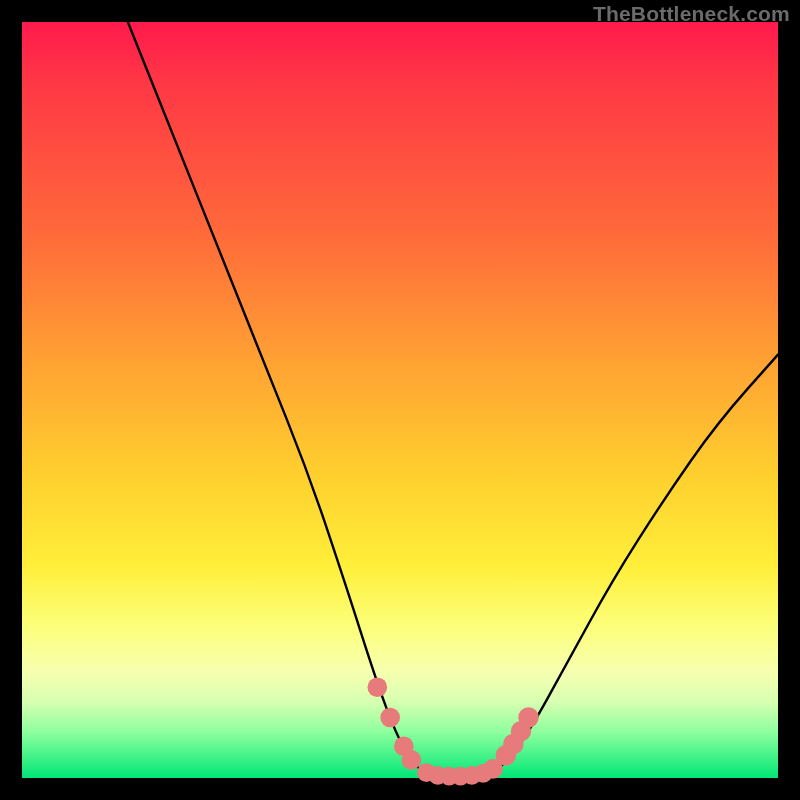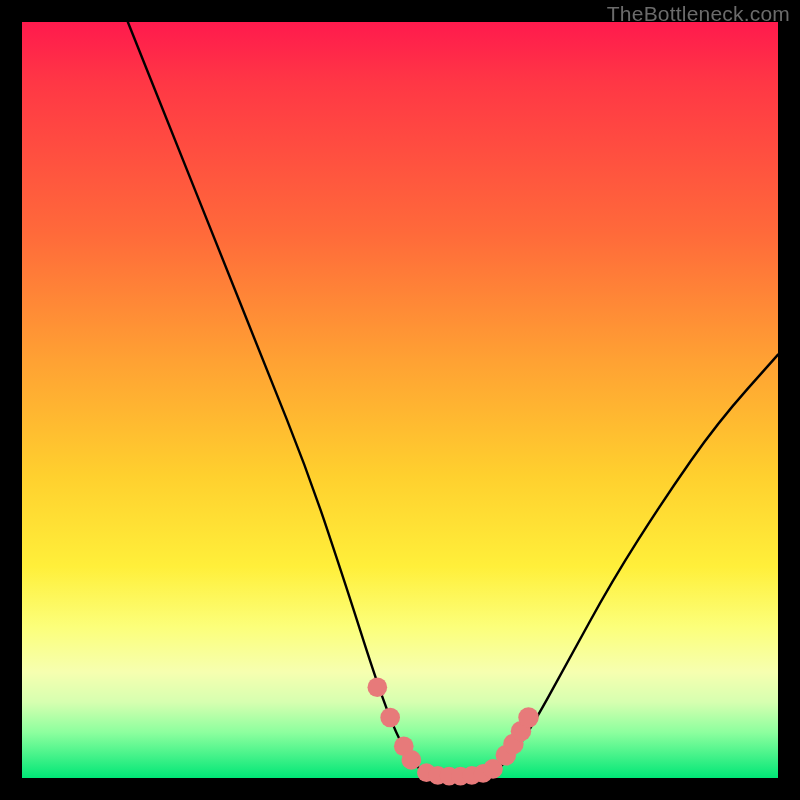--- a/index.html
+++ b/index.html
@@ -40,21 +40,21 @@
       #8cff9e 94%,
       #00e676 100%
     );
   }
   .watermark {
     position: absolute;
     top: 2px;
     right: 10px;
     color: #6b6b6b;
     font-size: 21px;
-    font-weight: 400;
+    font-weight: 700;
     letter-spacing: 0.2px;
     user-select: none;
   }
   svg.curve {
     position: absolute;
     left: 0;
     top: 0;
     width: 756px;
     height: 756px;
     overflow: visible;

